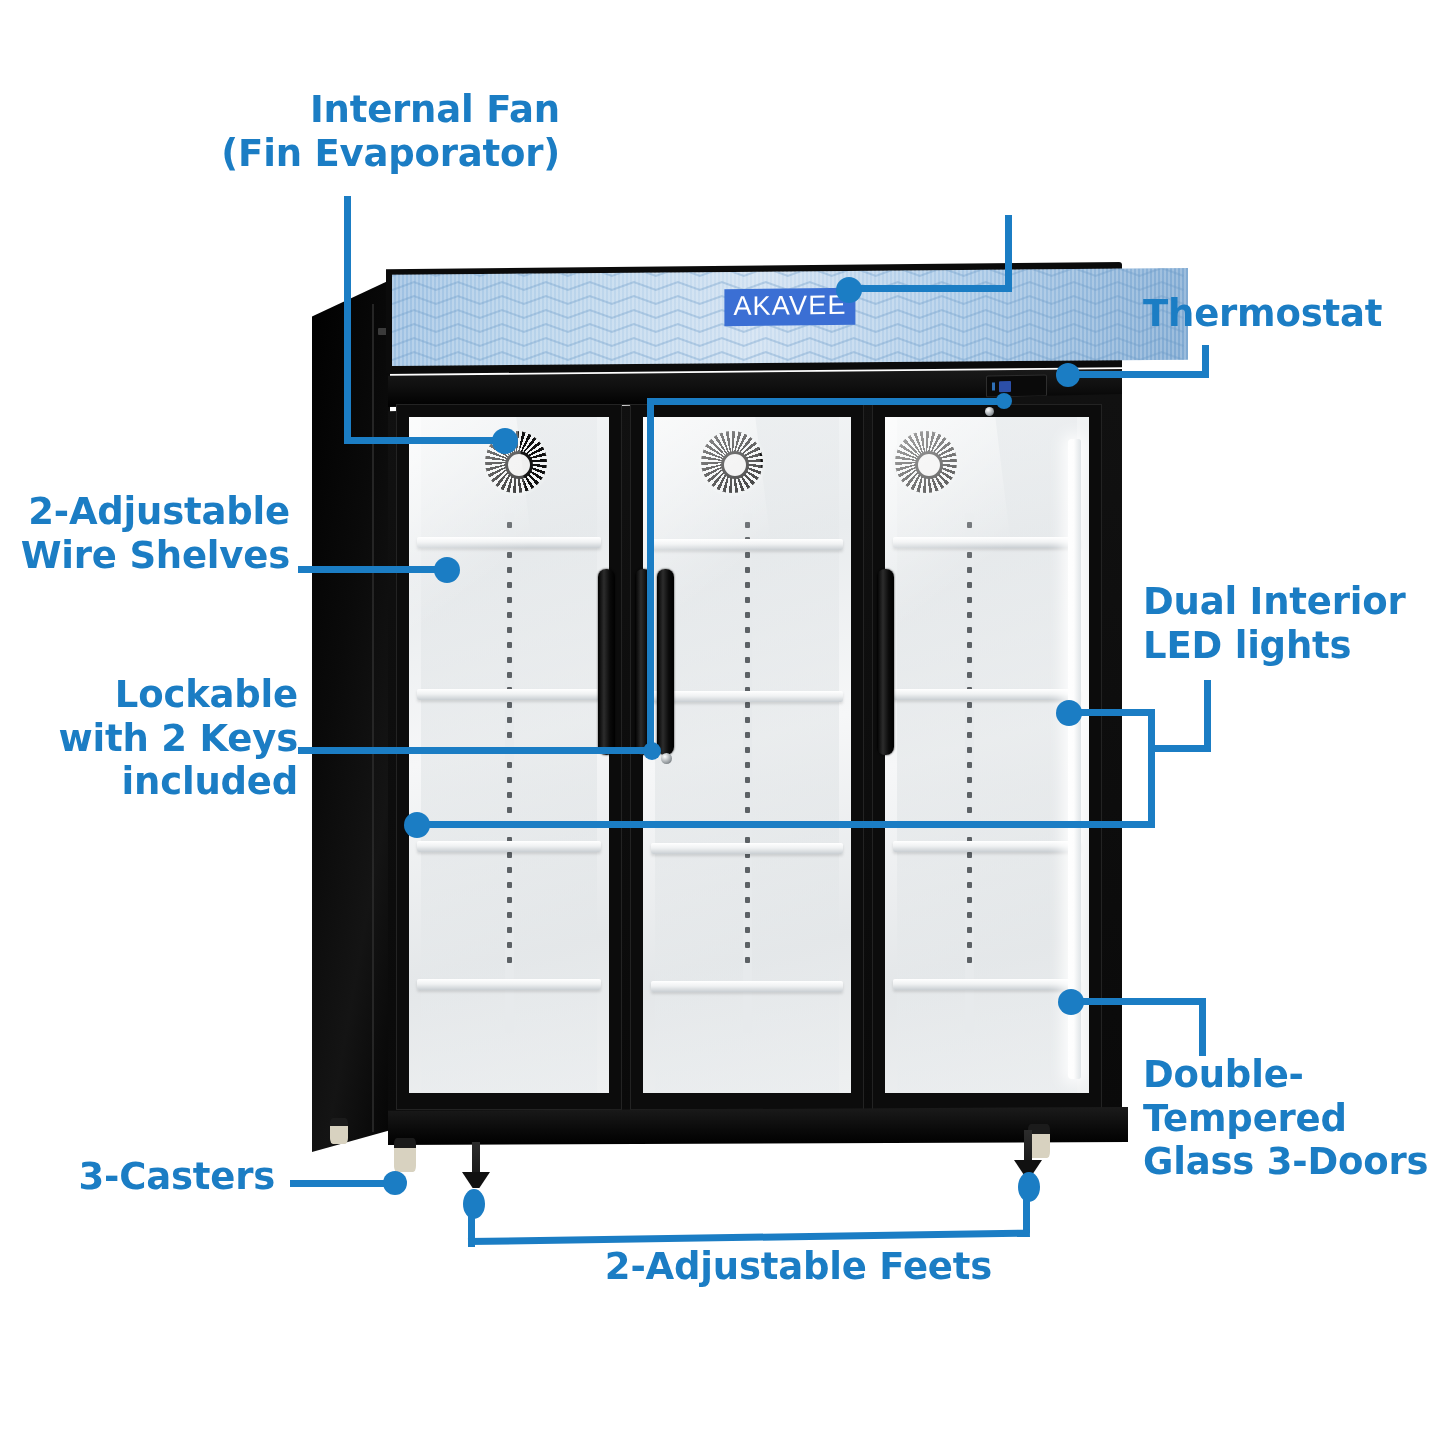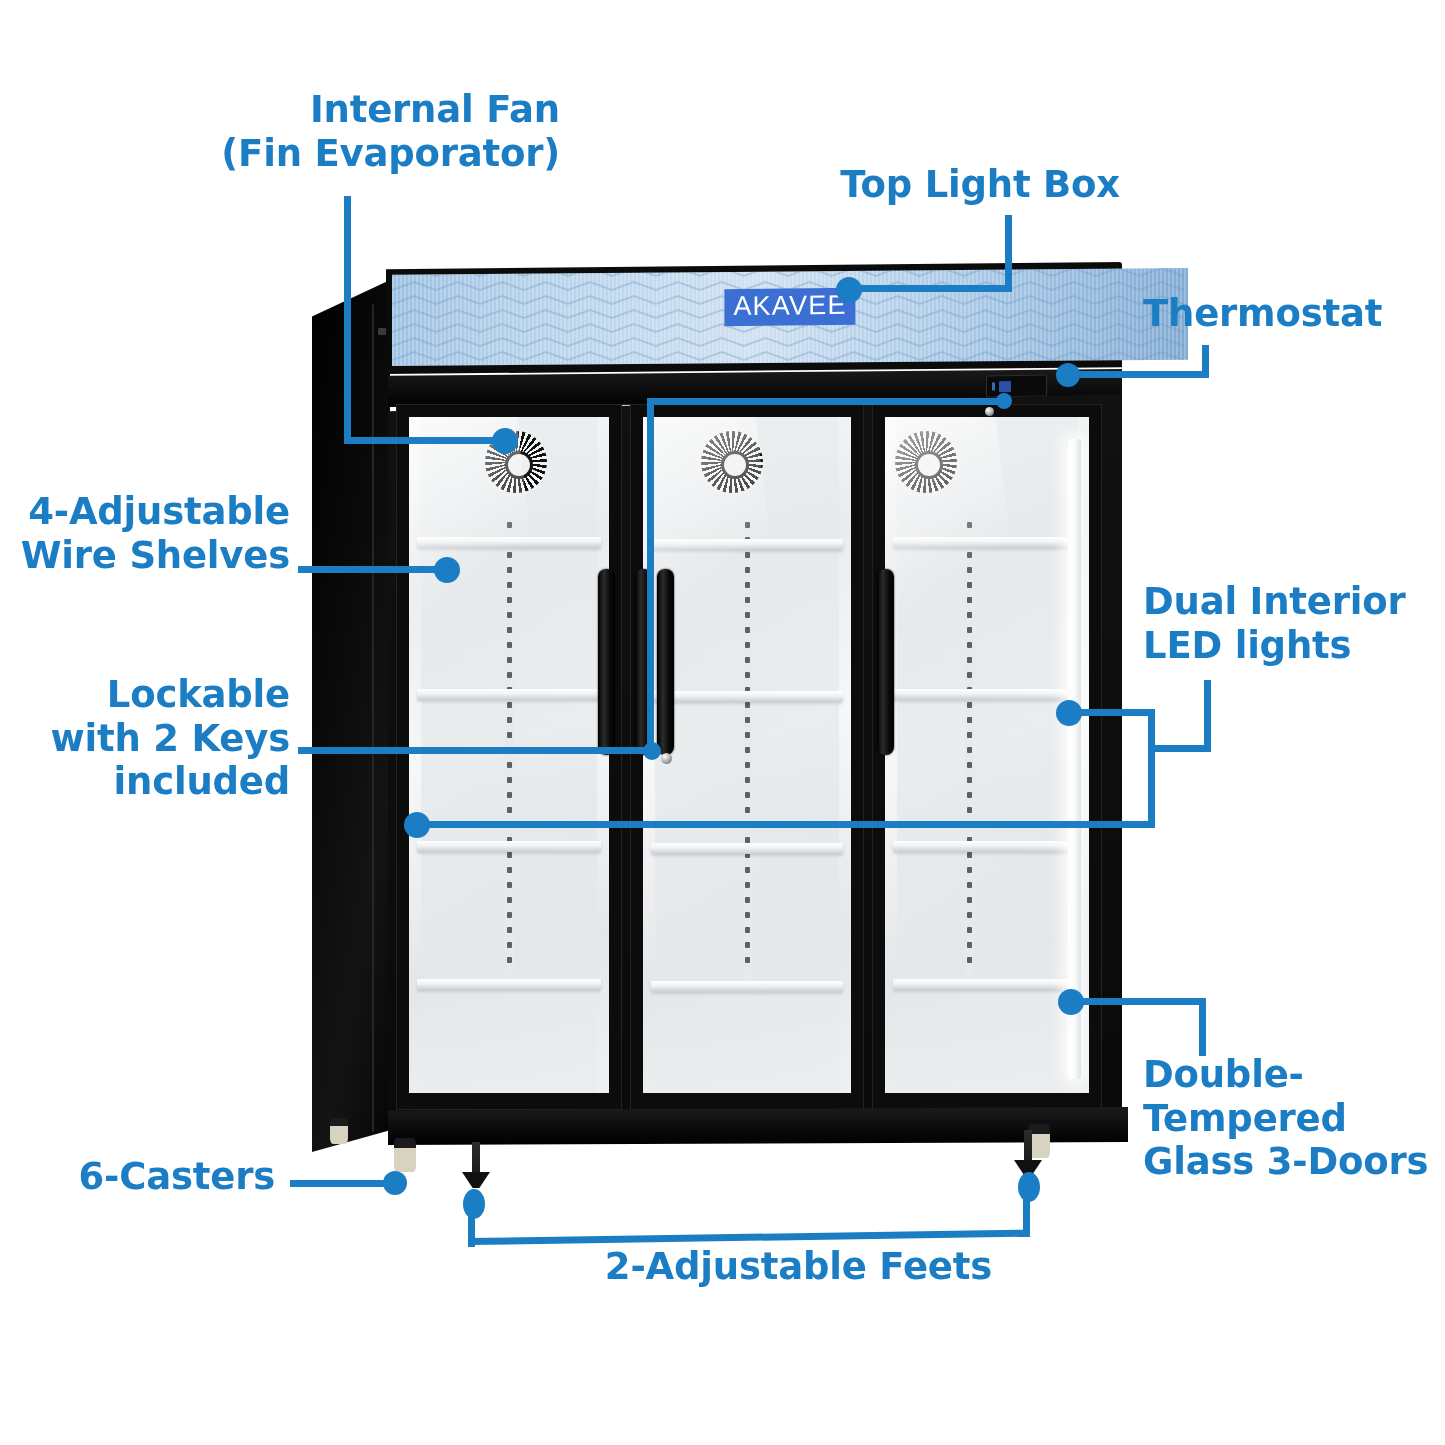--- a/index.html
+++ b/index.html
@@ -283,36 +283,35 @@
     <div class="foot" style="left:160px;top:880px;"></div>
     <div class="foot" style="left:712px;top:868px;"></div>
   </div>
 
   <div class="label lab-center" style="left:140px;top:88px;width:420px;">Internal Fan
 (Fin Evaporator)</div>
   <div class="ln" style="left:344px;top:196px;width:7px;height:248px;"></div>
   <div class="ln" style="left:344px;top:437px;width:168px;height:7px;"></div>
   <div class="dot" style="left:492px;top:428px;width:26px;height:26px;"></div>
 
-  <div class="label lab-left" style="left:700px;top:163px;width:420px;">Top Light Box</div>
   <div class="ln" style="left:1005px;top:215px;width:7px;height:75px;"></div>
   <div class="ln" style="left:852px;top:285px;width:160px;height:7px;"></div>
   <div class="dot" style="left:836px;top:277px;width:26px;height:26px;"></div>
 
   <div class="label lab-right" style="left:1143px;top:292px;width:320px;">Thermostat</div>
   <div class="ln" style="left:1202px;top:345px;width:7px;height:32px;"></div>
   <div class="ln" style="left:1072px;top:371px;width:137px;height:7px;"></div>
   <div class="dot" style="left:1056px;top:363px;width:24px;height:24px;"></div>
 
-  <div class="label lab-left" style="left:0px;top:490px;width:290px;">4-Adjustable
+  <div class="label lab-left" style="left:0px;top:490px;width:290px;">2-Adjustable
 Wire Shelves</div>
   <div class="ln" style="left:298px;top:566px;width:152px;height:7px;"></div>
   <div class="dot" style="left:434px;top:557px;width:26px;height:26px;"></div>
 
-  <div class="label lab-left" style="left:0px;top:673px;width:290px;">Lockable
+  <div class="label lab-left" style="left:8px;top:673px;width:290px;">Lockable
 with 2 Keys
 included</div>
   <div class="ln" style="left:298px;top:747px;width:356px;height:7px;"></div>
   <div class="ln" style="left:647px;top:400px;width:7px;height:354px;"></div>
   <div class="dot" style="left:643px;top:742px;width:18px;height:18px;"></div>
   <div class="ln" style="left:647px;top:398px;width:358px;height:7px;"></div>
   <div class="dot" style="left:996px;top:393px;width:16px;height:16px;"></div>
 
   <div class="label lab-right" style="left:1143px;top:580px;width:310px;">Dual Interior
 LED lights</div>
@@ -324,21 +323,21 @@
   <div class="ln" style="left:415px;top:821px;width:740px;height:7px;"></div>
   <div class="dot" style="left:404px;top:812px;width:26px;height:26px;"></div>
 
   <div class="label lab-right" style="left:1143px;top:1053px;width:310px;">Double-
 Tempered
 Glass 3-Doors</div>
   <div class="ln" style="left:1074px;top:998px;width:132px;height:7px;"></div>
   <div class="ln" style="left:1199px;top:998px;width:7px;height:58px;"></div>
   <div class="dot" style="left:1058px;top:989px;width:26px;height:26px;"></div>
 
-  <div class="label lab-left" style="left:20px;top:1155px;width:255px;">6-Casters</div>
+  <div class="label lab-left" style="left:20px;top:1155px;width:255px;">3-Casters</div>
   <div class="ln" style="left:290px;top:1180px;width:112px;height:7px;"></div>
   <div class="dot" style="left:383px;top:1171px;width:24px;height:24px;"></div>
 
   <div class="label lab-center" style="left:492px;top:1245px;width:500px;">2-Adjustable Feets</div>
   <div class="dot" style="left:463px;top:1189px;width:22px;height:30px;border-radius:50%;"></div>
   <div class="dot" style="left:1018px;top:1172px;width:22px;height:30px;border-radius:50%;"></div>
   <div class="ln" style="left:468px;top:1210px;width:7px;height:37px;"></div>
   <div class="ln" style="left:1023px;top:1192px;width:7px;height:41px;"></div>
   <div class="ln" style="left:468px;top:1238px;width:562px;height:7px;transform:rotate(-0.85deg);transform-origin:left center;"></div>
 

